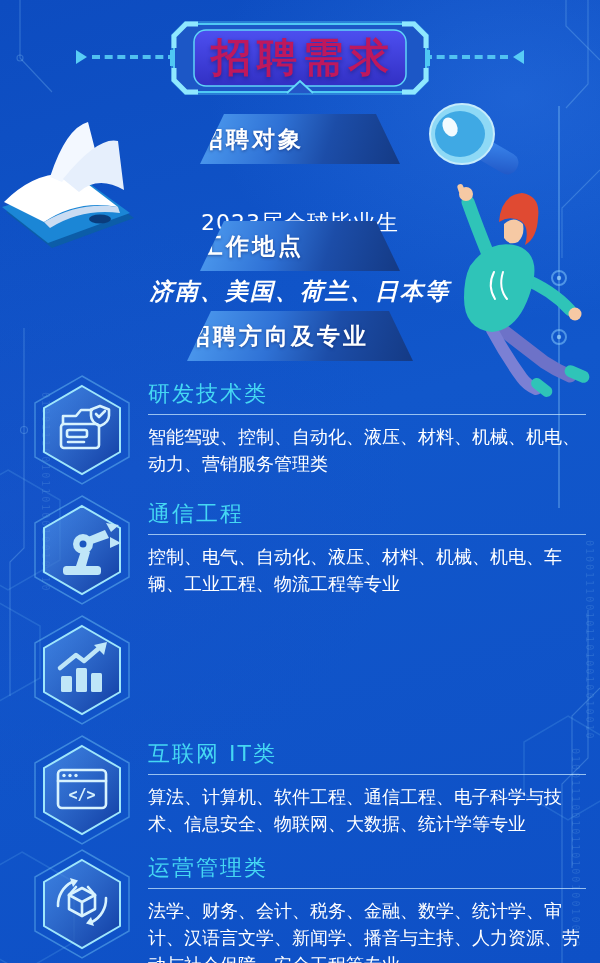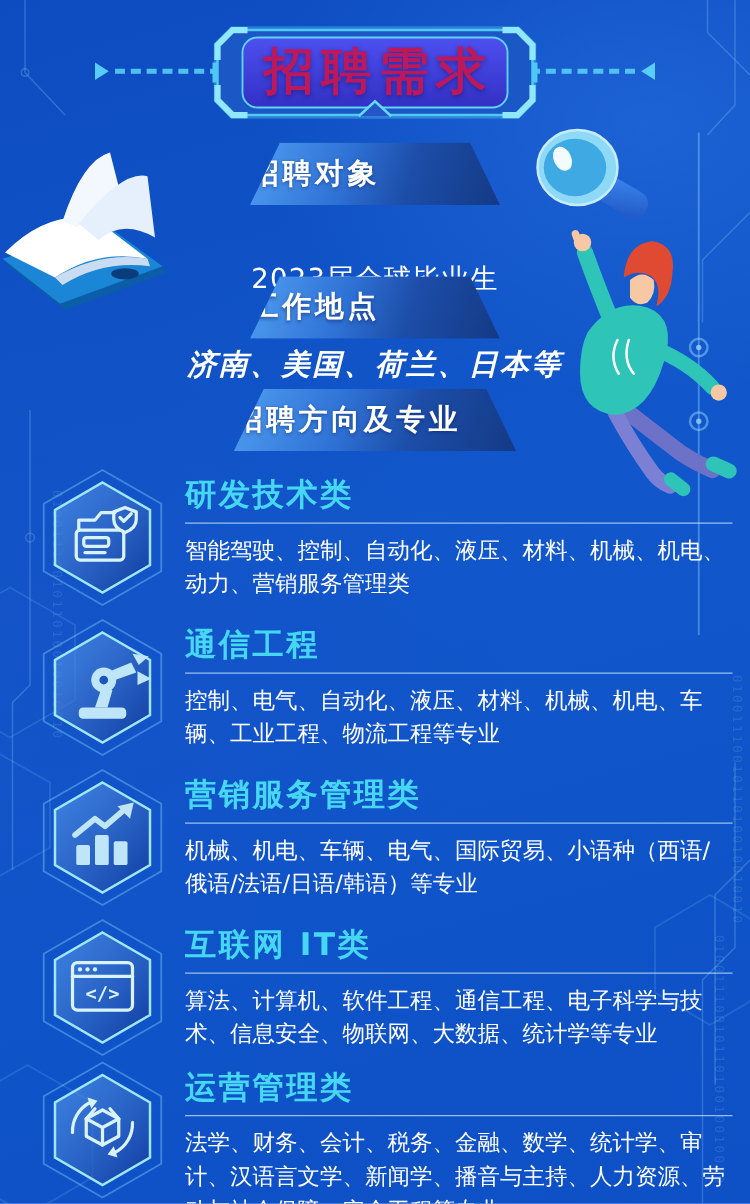--- a/index.html
+++ b/index.html
@@ -46,21 +46,21 @@
   .btn-directions { top:311px; width:226px; }
 
   .value-line { position:absolute; left:0; width:100%; text-align:center; color:#fff; }
   .value-audience { top:173px; font-size:22px; font-weight:400; letter-spacing:1px;margin-top:35px; }
   .value-location { top:276px; font-size:23px; font-weight:700; letter-spacing:2px;font-style:italic; }
 
   
   .cat { position:absolute; left:30px; width:556px; display:flex; }
   .cat-icon { width:110px; flex:none; }
   .cat-body { flex:1; padding-left:8px; padding-top:9px; }
-  .cat-title { font-size:25px; font-weight:700; color:#45d7f3; letter-spacing:2px; line-height:1.2; }
+  .cat-title { font-size:22px; font-weight:400; color:#45d7f3; letter-spacing:2px; line-height:1.2; }
   .cat-divider { height:1px; background:rgba(205,236,255,.72); margin:7px 0 8px; }
   .cat-desc { font-size:18px; line-height:1.5; color:#fff; }
   .hex-svg { width:104px; height:116px; }
   .hex-outer { fill:none; stroke:rgba(135,220,255,.38); stroke-width:1.5; }
   .hex-inner { fill:url(#hexg); stroke:#9fe7fc; stroke-width:2; }
   .ic-stroke { fill:none; stroke:#d8f3fe; stroke-width:2.6; stroke-linecap:round; stroke-linejoin:round; }
   .ic-fill { fill:#bfe6f8; stroke:none; }
 </style>
 </head>
 <body>
@@ -231,25 +231,20 @@
         <polygon class="hex-inner" points="52,14 90,36 90,80 52,102 14,80 14,36"></polygon>
         <g class="ic-fill">
           <rect x="31" y="64" width="11" height="16" rx="1.5"></rect>
           <rect x="46" y="56" width="11" height="24" rx="1.5"></rect>
           <rect x="61" y="61" width="11" height="19" rx="1.5"></rect>
           <path d="M64,33 l13,-3 -3,13 z"></path>
         </g>
         <path d="M30,56 L46,43 L54,49 L68,37" fill="none" stroke="#bfe6f8" stroke-width="4.5" stroke-linecap="round" stroke-linejoin="round"></path>
       </svg>
     </div>
-    <div class="cat-body">
-      <div class="cat-title">营销服务管理类</div>
-      <div class="cat-divider"></div>
-      <div class="cat-desc">机械、机电、车辆、电气、国际贸易、小语种（西语/俄语/法语/日语/韩语）等专业</div>
-    </div>
   </div>
 
   <div class="cat" style="top:732px">
     <div class="cat-icon">
       <svg class="hex-svg" viewBox="0 0 104 116">
         <polygon class="hex-outer" points="52,4 99,31 99,85 52,112 5,85 5,31"></polygon>
         <polygon class="hex-inner" points="52,14 90,36 90,80 52,102 14,80 14,36"></polygon>
         <g class="ic-stroke">
           <rect x="28" y="38" width="48" height="38" rx="4"></rect>
           <path d="M28,49 H76"></path>

